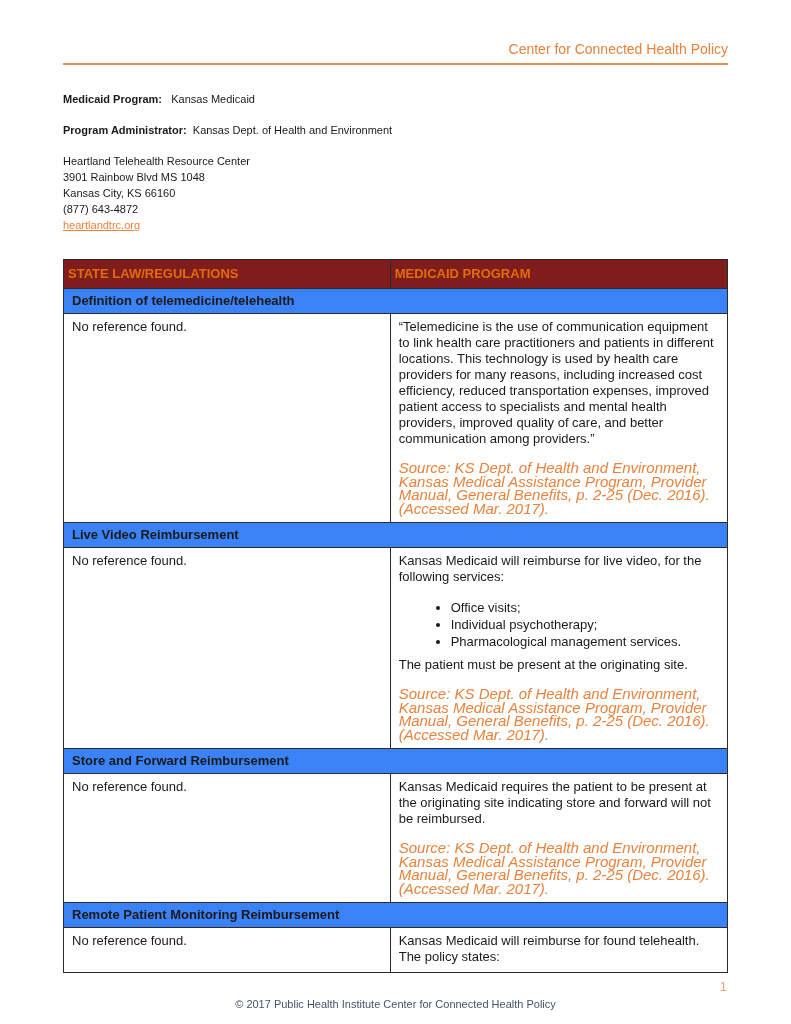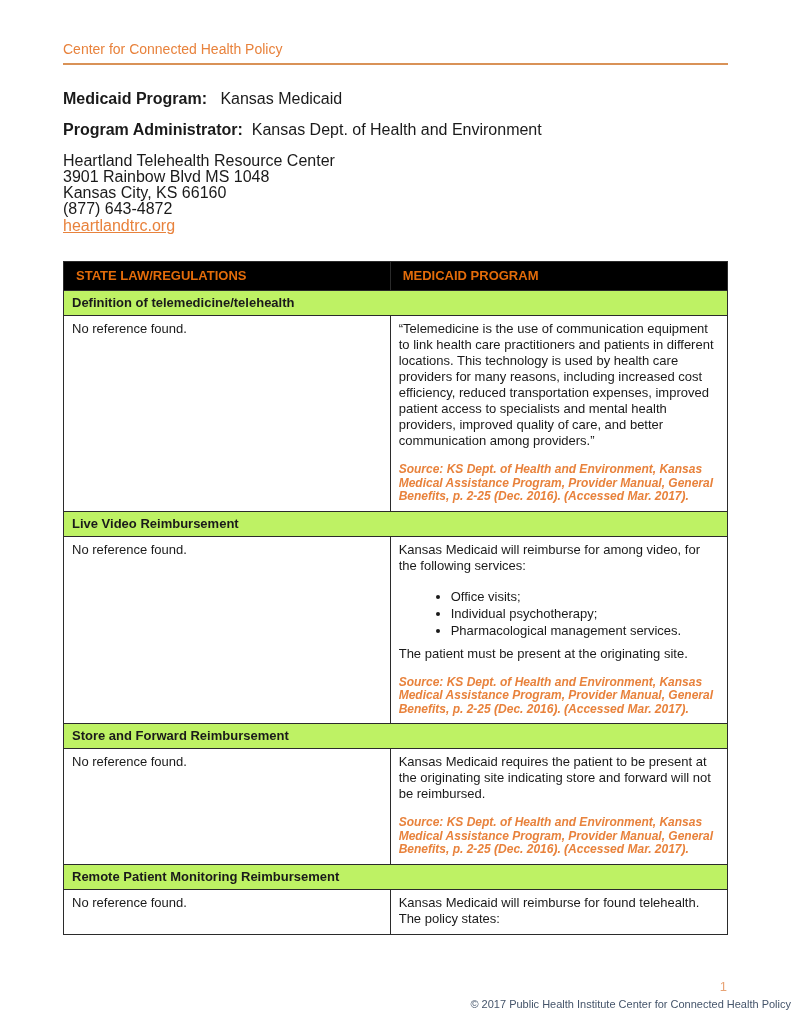--- a/index.html
+++ b/index.html
@@ -10,42 +10,42 @@
     position: relative;
     width: 791px;
     height: 1024px;
     margin: 0 auto;
     background: #ffffff;
     padding: 40px 63px 0 63px;
     overflow: hidden;
   }
 
   
-  .doc-header { text-align: left; }
+  .doc-header { text-align: right; }
   .org-name {
     color: #E8823C;
     font-size: 14px;
     line-height: 18px;
   }
   .header-rule {
     border: none;
     border-top: 2px solid #D99257;
     margin-top: 5px;
   }
 
   
   .page-title {
     margin-top: 26px;
     color: #E8823C;
     font-size: 23px;
     font-weight: bold;
   }
 
   
-  .info-block { margin-top: 26px; font-size: 16px; color: #1a1a1a; }
+  .info-block { margin-top: 26px; font-size: 11px; color: #1a1a1a; }
   .info-line { margin-bottom: 15px; line-height: 16px; }
   .info-label { font-weight: bold; }
   .addr-line { line-height: 16px; }
   .site-link {
     color: #E8823C;
     text-decoration: underline;
     line-height: 16px;
     display: inline-block;
     cursor: pointer;
   }
@@ -60,60 +60,60 @@
   }
   .policy-table col.c-left  { width: 49.2%; }
   .policy-table col.c-right { width: 50.8%; }
   .policy-table td {
     border: 1px solid #2b2b2b;
     vertical-align: top;
     padding: 5px 8px 7px 8px;
     line-height: 16px;
   }
   .col-head td {
-    background: #000000;
+    background: #7f1d1d;
     color: #E36C0A;
     font-weight: bold;
-    padding: 6px 12px;
+    padding: 6px 4px;
   }
   .section-row td {
-    background: #bef264;
+    background: #3b82f6;
     font-weight: bold;
     padding: 4px 8px;
   }
   .cell p { margin: 0 0 14px 0; }
   .cell p:last-child { margin-bottom: 0; }
   .cell ul {
     margin: 0 0 7px 0;
     padding-left: 52px;
   }
   .cell ul li { line-height: 17px; }
   .source {
     color: #E8823C;
-    font-weight: bold;
+    font-weight: normal;
     font-style: italic;
-    font-size: 12px;
+    font-size: 15px;
     line-height: 13.5px;
     margin-top: 2px;
   }
 
   
   .page-num {
     position: absolute;
     right: 64px;
     bottom: 30px;
     color: #E8A375;
     font-size: 13px;
   }
   .footer-copy {
     position: absolute;
     left: 0;
     right: 0;
     bottom: 14px;
-    text-align: right;
+    text-align: center;
     color: #44546A;
     font-size: 11px;
   }
 </style>
 </head>
 <body>
 
 <div class="page">
 
   <div class="doc-header">
@@ -162,21 +162,21 @@
         <p class="source">Source: KS Dept. of Health and Environment, Kansas Medical Assistance Program, Provider Manual, General Benefits, p. 2-25 (Dec. 2016). (Accessed Mar. 2017).</p>
       </td>
     </tr>
 
     <tr class="section-row">
       <td colspan="2">Live Video Reimbursement</td>
     </tr>
     <tr>
       <td class="cell">No reference found.</td>
       <td class="cell">
-        <p>Kansas Medicaid will reimburse for among video, for the following services:</p>
+        <p>Kansas Medicaid will reimburse for live video, for the following services:</p>
         <ul>
           <li>Office visits;</li>
           <li>Individual psychotherapy;</li>
           <li>Pharmacological management services.</li>
         </ul>
         <p>The patient must be present at the originating site.</p>
         <p class="source">Source: KS Dept. of Health and Environment, Kansas Medical Assistance Program, Provider Manual, General Benefits, p. 2-25 (Dec. 2016). (Accessed Mar. 2017).</p>
       </td>
     </tr>
 

